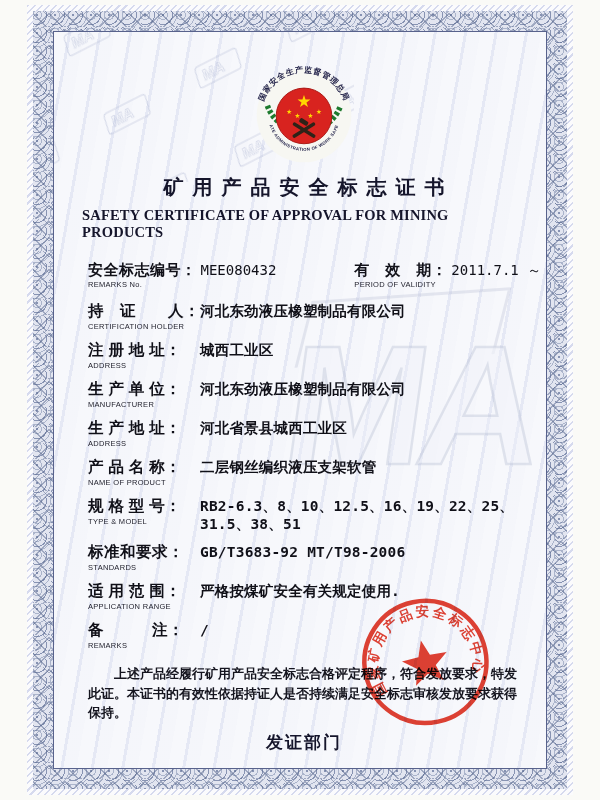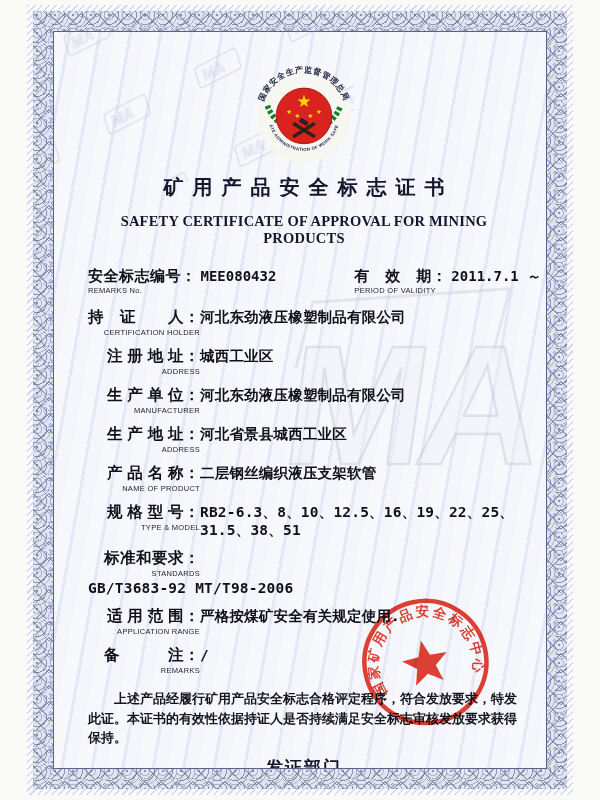--- a/index.html
+++ b/index.html
@@ -26,37 +26,37 @@
   .wm-big .letters{position:absolute;left:0;top:26px;font-family:"Liberation Sans",sans-serif;
                 font-weight:900;font-size:170px;line-height:1;transform:skewX(-8deg);
                 color:rgba(238,240,248,.6);-webkit-text-stroke:2.5px rgba(168,176,200,.55);letter-spacing:-8px;}
 
   
   .content{position:absolute;inset:0;padding:0 20px 0 28px;}
   .emblem{display:block;margin:32px auto 0;width:102px;height:102px;}
 
   .title{margin-top:8px;text-align:center;font-size:20px;font-weight:700;color:#15152b;
          letter-spacing:9px;padding-left:9px;}
-  .subtitle{margin-top:12px;text-align:center;font-size:14.5px;font-weight:700;color:#15152b;
+  .subtitle{margin-top:6px;font-size:14.5px;font-weight:700;color:#15152b;
          font-family:"Liberation Serif",serif;letter-spacing:.2px;}
 
   .hdr-row{display:flex;margin:20px 0 0 6px;align-items:flex-start;gap:36px;}
   .hdr-item{display:flex;align-items:flex-start;}
   .lab{flex:0 0 auto;}
   .lab .zh{display:block;font-size:15px;font-weight:700;color:#101018;letter-spacing:.5px;white-space:pre;}
   .lab .en{display:block;margin-top:0;font-family:"Liberation Sans",sans-serif;font-size:7.5px;
            letter-spacing:.3px;color:#1c1c28;white-space:nowrap;}
-  .hdr-val{font-family:"DejaVu Sans Mono",monospace;font-size:14px;font-weight:700;color:#101018;
+  .hdr-val{font-family:"DejaVu Sans Mono",monospace;font-size:14px;font-weight:400;color:#101018;
            margin:1px 0 0 4px;white-space:nowrap;}
   .hdr-item.validity{margin-left:42px;}
 
   .rows{margin-top:12px;}
   .row{display:flex;margin:0 0 9px 6px;align-items:flex-start;}
-  .row.gap{flex-direction:column;}
-  .row .lab{width:112px;text-align:right;}
+  .row.gap{}
+  .row .lab{width:112px;}
   .row .zh{font-size:15.5px;}
   .val{flex:1;font-size:14.5px;font-weight:600;color:#101018;line-height:1.25;margin-top:1px;
        font-family:"DejaVu Sans Mono","Liberation Serif",monospace;letter-spacing:.2px;}
 
   .statement{margin:14px 8px 0 6px;font-size:13px;line-height:1.5;color:#15151f;text-indent:2em;
              font-weight:600;}
   .issued{margin-top:8px;text-align:center;}
   .issued .zh{font-size:17px;font-weight:700;color:#15152b;letter-spacing:2px;}
 
   .stamp{position:absolute;left:301px;top:558px;width:140px;height:140px;

